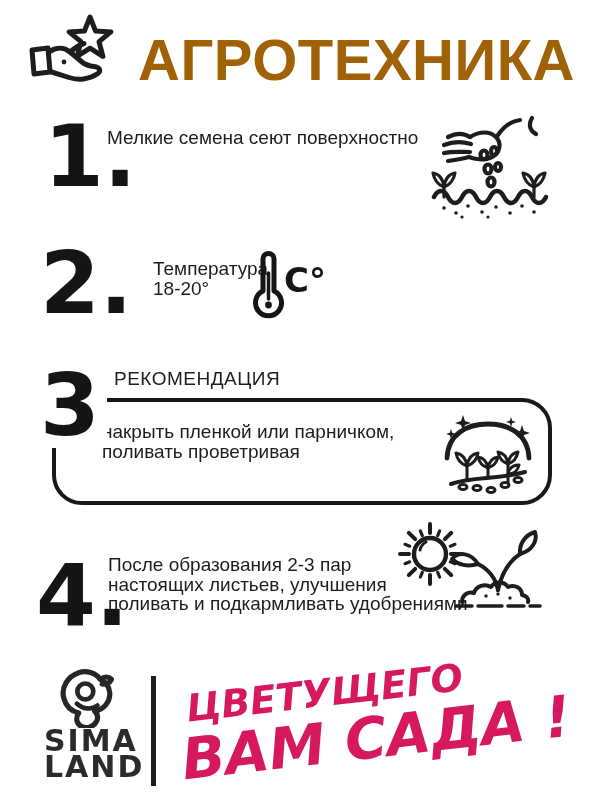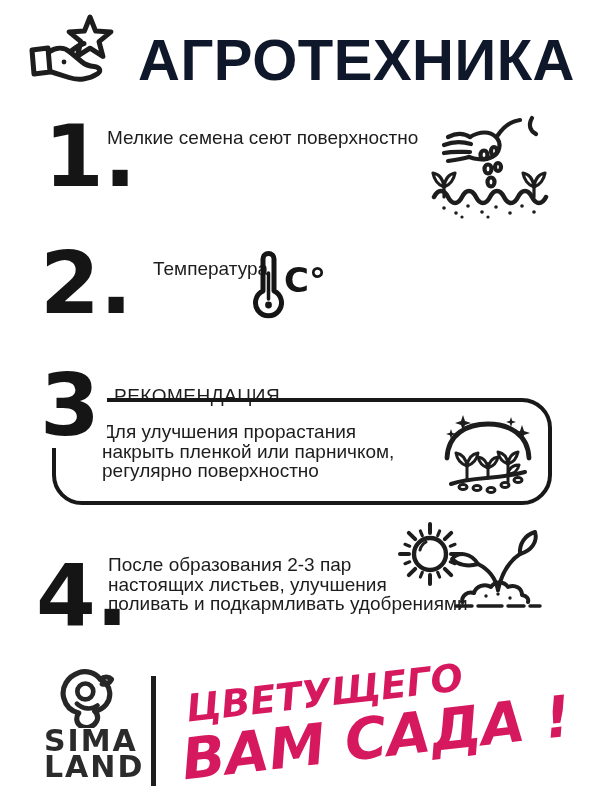--- a/index.html
+++ b/index.html
@@ -1,20 +1,20 @@
 <!DOCTYPE html>
 <html><head>
 <meta charset="utf-8">
 <style>
   html,body { margin:0; padding:0; }
   body { width:600px; height:800px; background:#ffffff; position:relative;
          font-family:"Liberation Sans", sans-serif; color:#1f1f1f; overflow:hidden; }
   .abs { position:absolute; }
   
-  .title { left:138px; top:26px; font-size:58px; font-weight:600; color:#0f172a; letter-spacing:0.5px; white-space:nowrap; }
+  .title { left:138px; top:26px; font-size:58px; font-weight:600; color:#a16207; letter-spacing:0.5px; white-space:nowrap; }
   
   .num { font-family:"DejaVu Sans", sans-serif; font-weight:bold; font-size:86px; line-height:86px; color:#151515; white-space:nowrap; }
   
   .txt { font-size:19px; line-height:19.5px; color:#1d1d1d; white-space:nowrap; }
   .label { font-size:19px; letter-spacing:0.5px; color:#1d1d1d; white-space:nowrap; }
   .bullet { font-size:24px; color:#111; }
   
   .recbox { left:52px; top:398px; width:500px; height:107px; border:4.5px solid #181818;
             border-radius:30px; box-sizing:border-box; background:transparent; }
   .num3 { background:#ffffff; padding:0 7px 0 2px; z-index:2; }
@@ -82,38 +82,38 @@
         <circle cx="106" cy="97" r="1.8"></circle>
         <circle cx="34" cy="102" r="1.6"></circle>
         <circle cx="60" cy="102" r="1.6"></circle>
     </g>
   </svg>
 </span>
 
 <div class="abs num" style="left:40px; top:240px;">2.</div>
 <div class="abs" style="left:121px; top:259px;margin-left:32px;">
   <div class="txt">Температура</div>
+  <div class="txt">18-20°</div>
 </div>
 <span class="abs" style="left:250px; top:247px;">
   <svg width="37" height="76" viewBox="0 0 37 76" fill="none" stroke="#151515" stroke-width="5" stroke-linecap="round" stroke-linejoin="round">
     <path d="M13,44 V12 a5.5,5.5 0 0 1 11,0 V44 a13,13 0 1 1 -11,0 Z"></path>
     <path d="M18.5,26 V52" stroke-width="3.5"></path>
     <circle cx="18.5" cy="58" r="3.4" fill="#151515" stroke="none"></circle>
   </svg>
 </span>
 <div class="abs cdeg" style="left:284px; top:260px;">C°</div>
 
-<div class="abs label" style="left:114px; top:368px;margin-top:17px;">РЕКОМЕНДАЦИЯ</div>
+<div class="abs label" style="left:114px; top:368px;">РЕКОМЕНДАЦИЯ</div>
 <div class="abs recbox"></div>
 <div class="abs num num3" style="left:38px; top:362px;">3</div>
 <span class="abs bullet" style="left:84px; top:420px;">•</span>
 <div class="abs" style="left:102px; top:422px;">
-  <div class="txt">Для улучшения прорастания</div>
   <div class="txt">накрыть пленкой или парничком,</div>
-  <div class="txt">регулярно поверхностно</div>
+  <div class="txt">поливать проветривая</div>
 </div>
 <span class="abs" style="left:441px; top:412px;">
   <svg width="94" height="84" viewBox="0 0 94 84" fill="none" stroke="#1d1d1d" stroke-width="4.8" stroke-linecap="round" stroke-linejoin="round">
     <path d="M6,46 C7,22 26,12 47,12 C68,12 87,22 88,46"></path>
     <g fill="#1d1d1d" stroke="none">
       <path d="M22,3 L24,9 L30,11 L24,13 L22,19 L20,13 L14,11 L20,9 Z"></path>
       <path d="M10,17 L11.2,20.8 L15,22 L11.2,23.2 L10,27 L8.8,23.2 L5,22 L8.8,20.8 Z"></path>
       <path d="M70,5 L71.2,8.8 L75,10 L71.2,11.2 L70,15 L68.8,11.2 L65,10 L68.8,8.8 Z"></path>
       <path d="M81,13 L83,19 L89,21 L83,23 L81,29 L79,23 L73,21 L79,19 Z"></path>
     </g>

